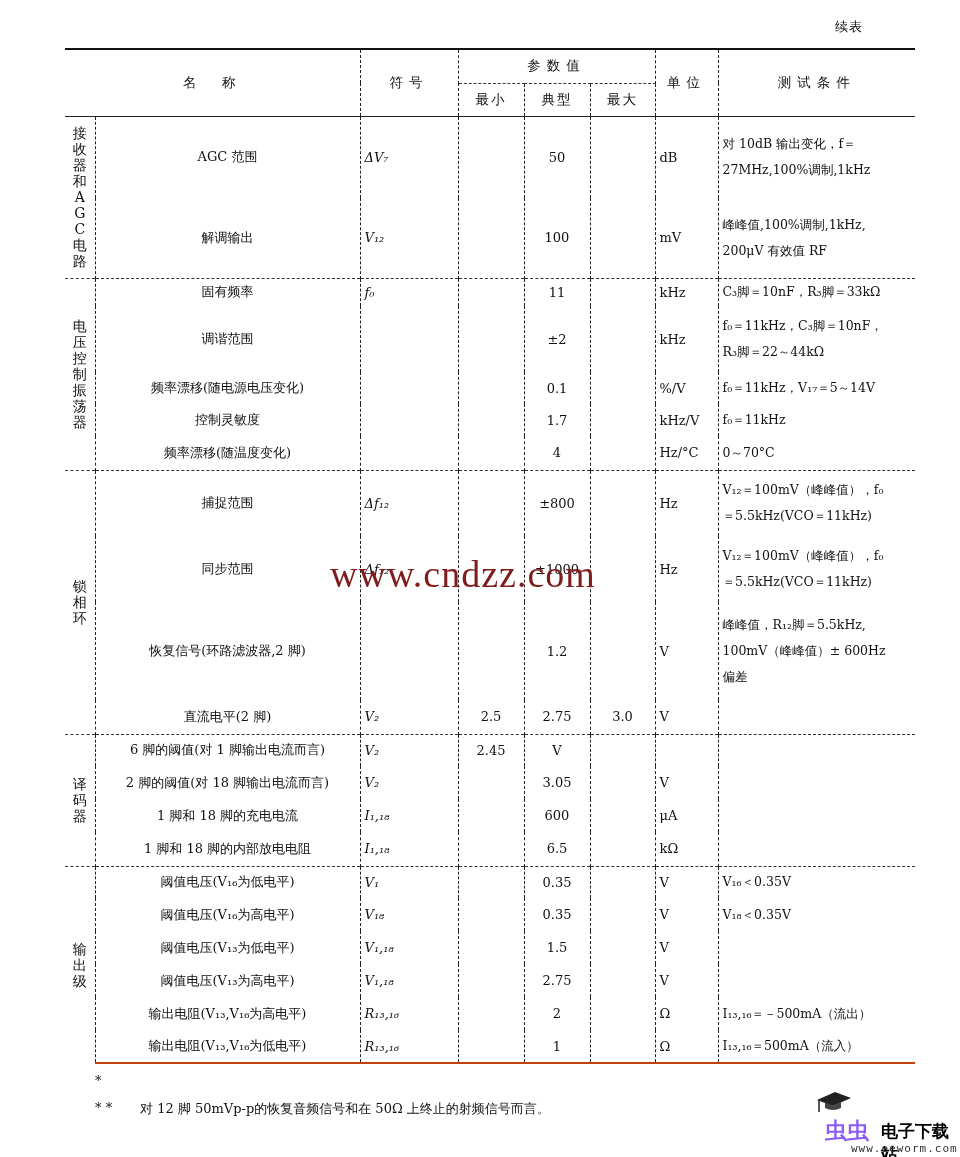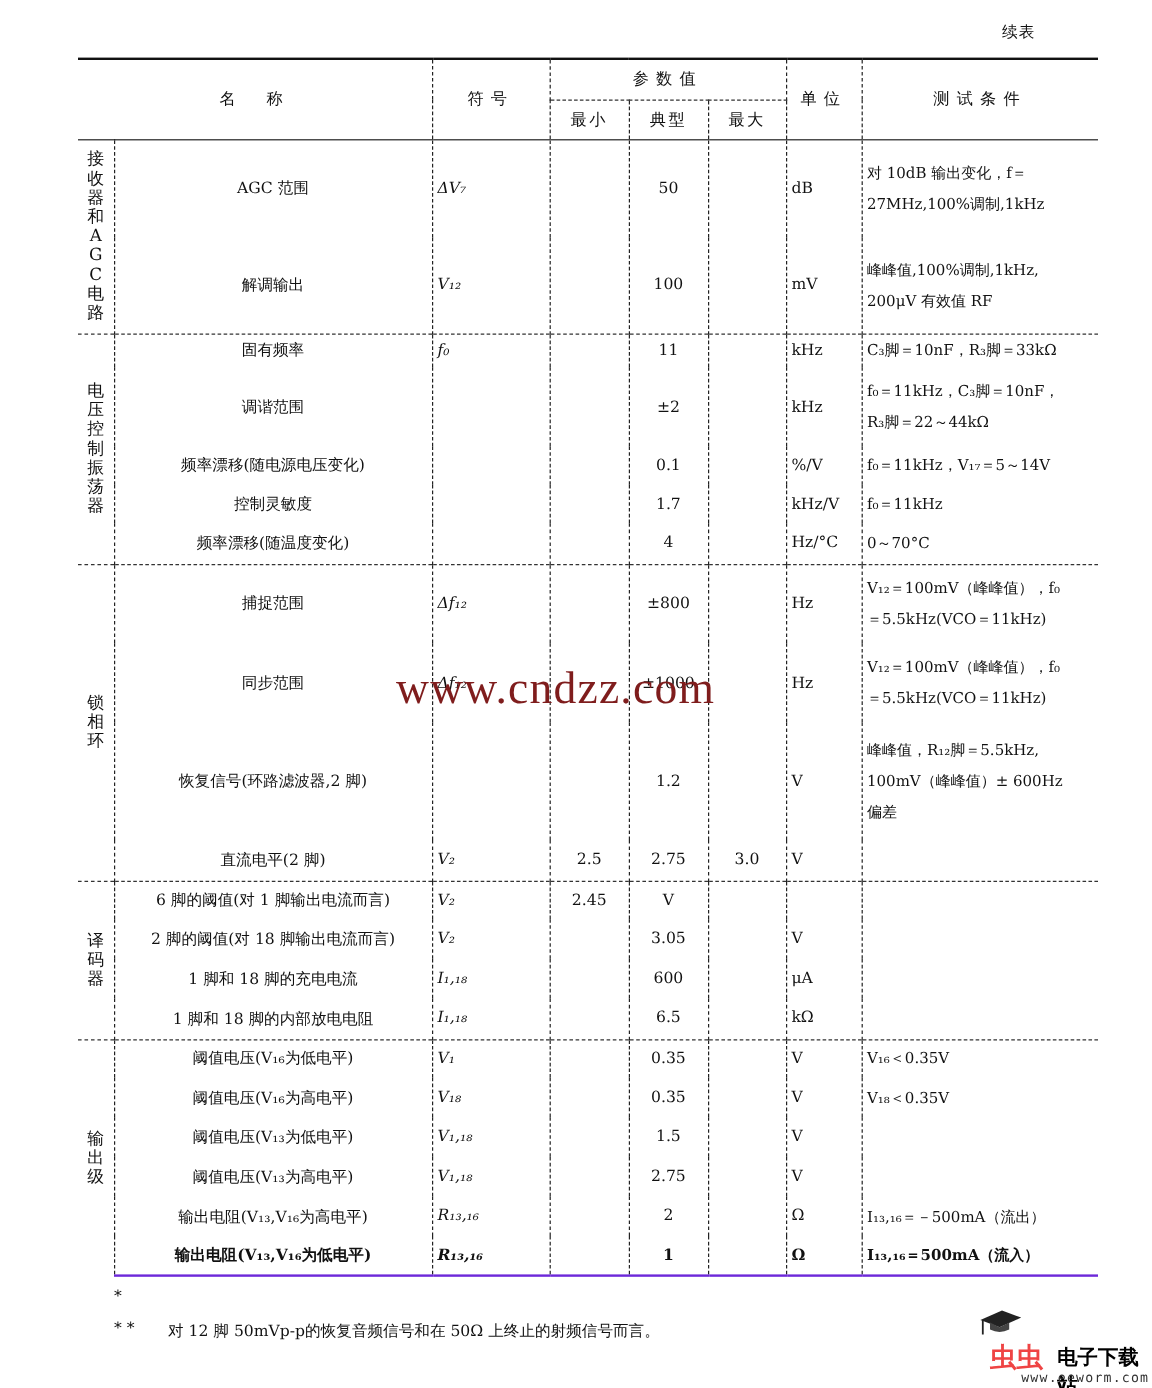--- a/index.html
+++ b/index.html
@@ -5,41 +5,41 @@
   html, body { margin:0; padding:0; background:#fff; }
   body { width:960px; height:1157px; position:relative; overflow:hidden;
          font-family:"DejaVu Serif","Liberation Serif",serif; color:#111; }
   .cont-label { position:absolute; left:835px; top:18px; font-size:13px; letter-spacing:1px; }
   table.spec { position:absolute; left:65px; top:48px; width:850px; border-collapse:collapse;
                table-layout:fixed; font-size:13px; }
   table.spec td, table.spec th { border-left:1px dashed #222; border-right:1px dashed #222;
                padding:0 4px; vertical-align:middle; font-weight:normal; }
   table.spec tr.sep td { border-top:1px dashed #333; }
   table.spec thead tr:first-child th { border-top:2px solid #111; }
-  table.spec tbody tr:last-child td { border-bottom:2px solid #6d28d9;font-weight:bold; }
+  table.spec tbody tr:last-child td { border-bottom:2px solid #c2410c; }
   table.spec thead th { border-bottom:1px solid #222; text-align:center; font-size:13.5px; letter-spacing:6px; }
   table.spec th.sub { letter-spacing:2px; border-top:1px dashed #333; }
   table.spec .first { border-left:none; }
   table.spec .last { border-right:none; }
   td.group { text-align:center; font-size:14px; line-height:16px; padding:0; }
   td.group span { display:inline-block; width:14px; word-break:break-all; }
   td.name { text-align:center; padding-left:4px; white-space:nowrap; }
   td.sym { font-style:italic; padding-left:10px; }
   td.num { text-align:center; }
   td.unit { text-align:left; }
   td.cond { text-align:left; font-size:12.5px; line-height:26px; padding-left:3px; }
   .notes { position:absolute; left:95px; top:1073px; font-size:13px; }
   .note { height:27px; display:flex; }
   .note .mark { width:45px; }
   .watermark { position:absolute; left:330px; top:552px; font-family:Liberation Serif, serif;
                font-size:38px; color:#7f1d1d; letter-spacing:1px; pointer-events:none; }
   .logo { position:absolute; left:805px; top:1090px; width:155px; height:67px; }
   .logo .cap { position:absolute; left:8px; top:0; width:40px; height:24px; }
   .logo .brand { position:absolute; left:20px; top:26px; font-family:"DejaVu Sans",sans-serif;
-                 font-size:22px; font-weight:bold; color:#ef4444; }
+                 font-size:22px; font-weight:bold; color:#8b5cf6; }
   .logo .site { position:absolute; left:76px; top:30px; font-family:"DejaVu Sans",sans-serif;
                 font-size:17px; font-weight:bold; color:#000000; }
   .logo .url { position:absolute; left:46px; top:52px; font-family:"DejaVu Sans Mono",monospace;
                font-size:11px; color:#333; letter-spacing:1px; }
 </style>
 </head>
 <body>
 
 <div class="cont-label">续表</div>
 

